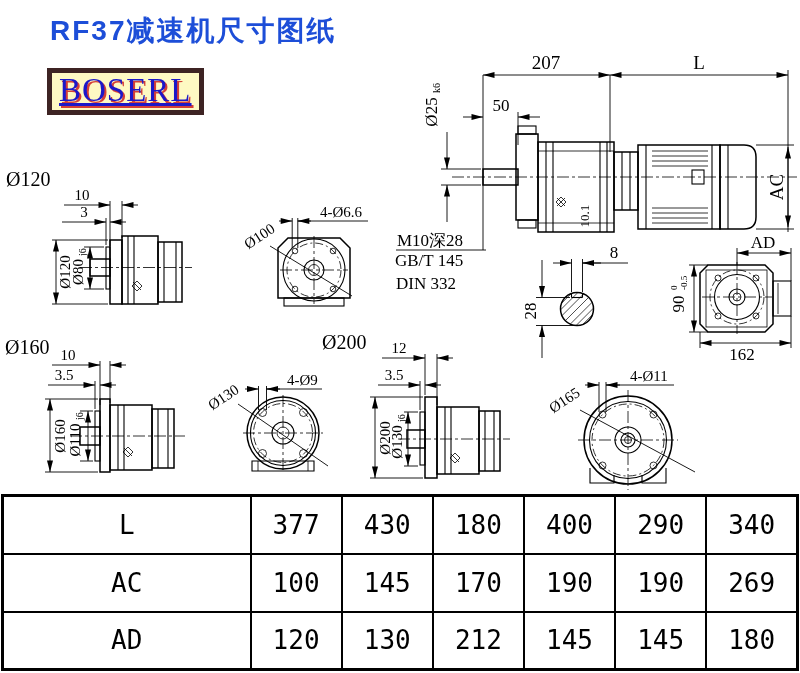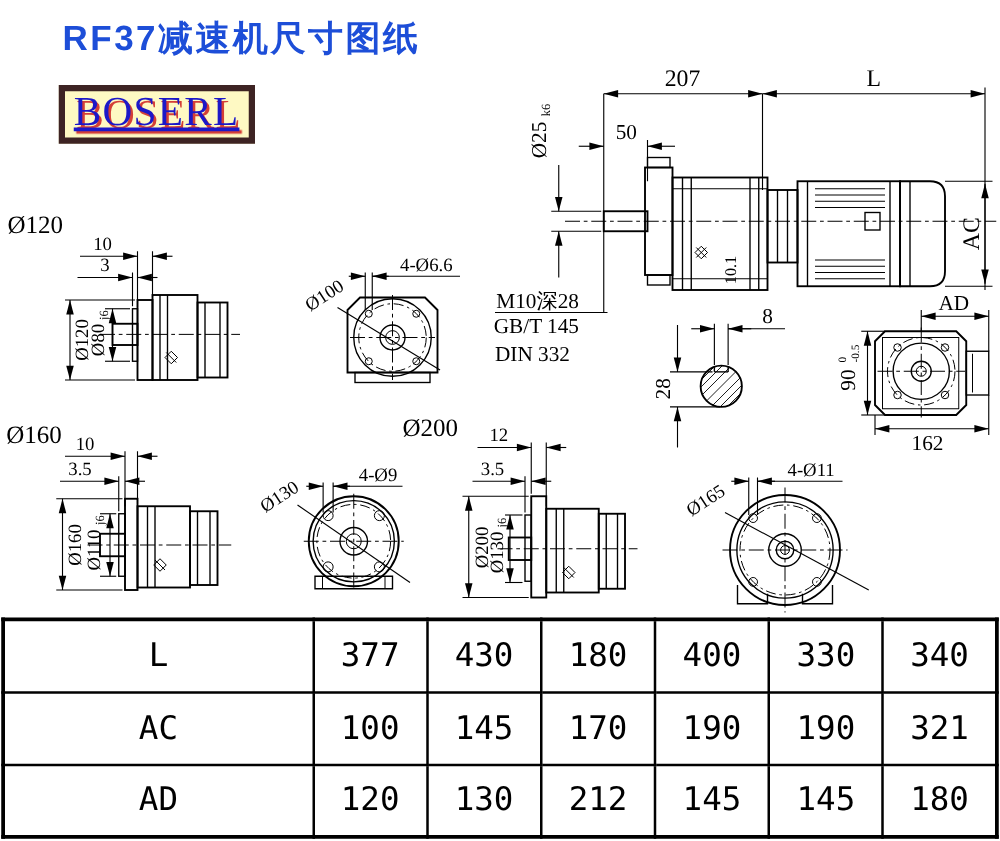--- a/index.html
+++ b/index.html
@@ -432,31 +432,31 @@
         <col>
         <col>
     </colgroup>
     <tbody>
       <tr class="row-h">
         <td class="rlabel">L</td>
         <td class="num">377</td>
         <td class="num">430</td>
         <td class="num">180</td>
         <td class="num">400</td>
-        <td class="num">330</td>
+        <td class="num">290</td>
         <td class="num">340</td>
       </tr>
       <tr class="row-h">
         <td class="rlabel">AC</td>
         <td class="num">100</td>
         <td class="num">145</td>
         <td class="num">170</td>
         <td class="num">190</td>
         <td class="num">190</td>
-        <td class="num">321</td>
+        <td class="num">269</td>
       </tr>
       <tr class="row-h">
         <td class="rlabel">AD</td>
         <td class="num">120</td>
         <td class="num">130</td>
         <td class="num">212</td>
         <td class="num">145</td>
         <td class="num">145</td>
         <td class="num">180</td>
       </tr>

